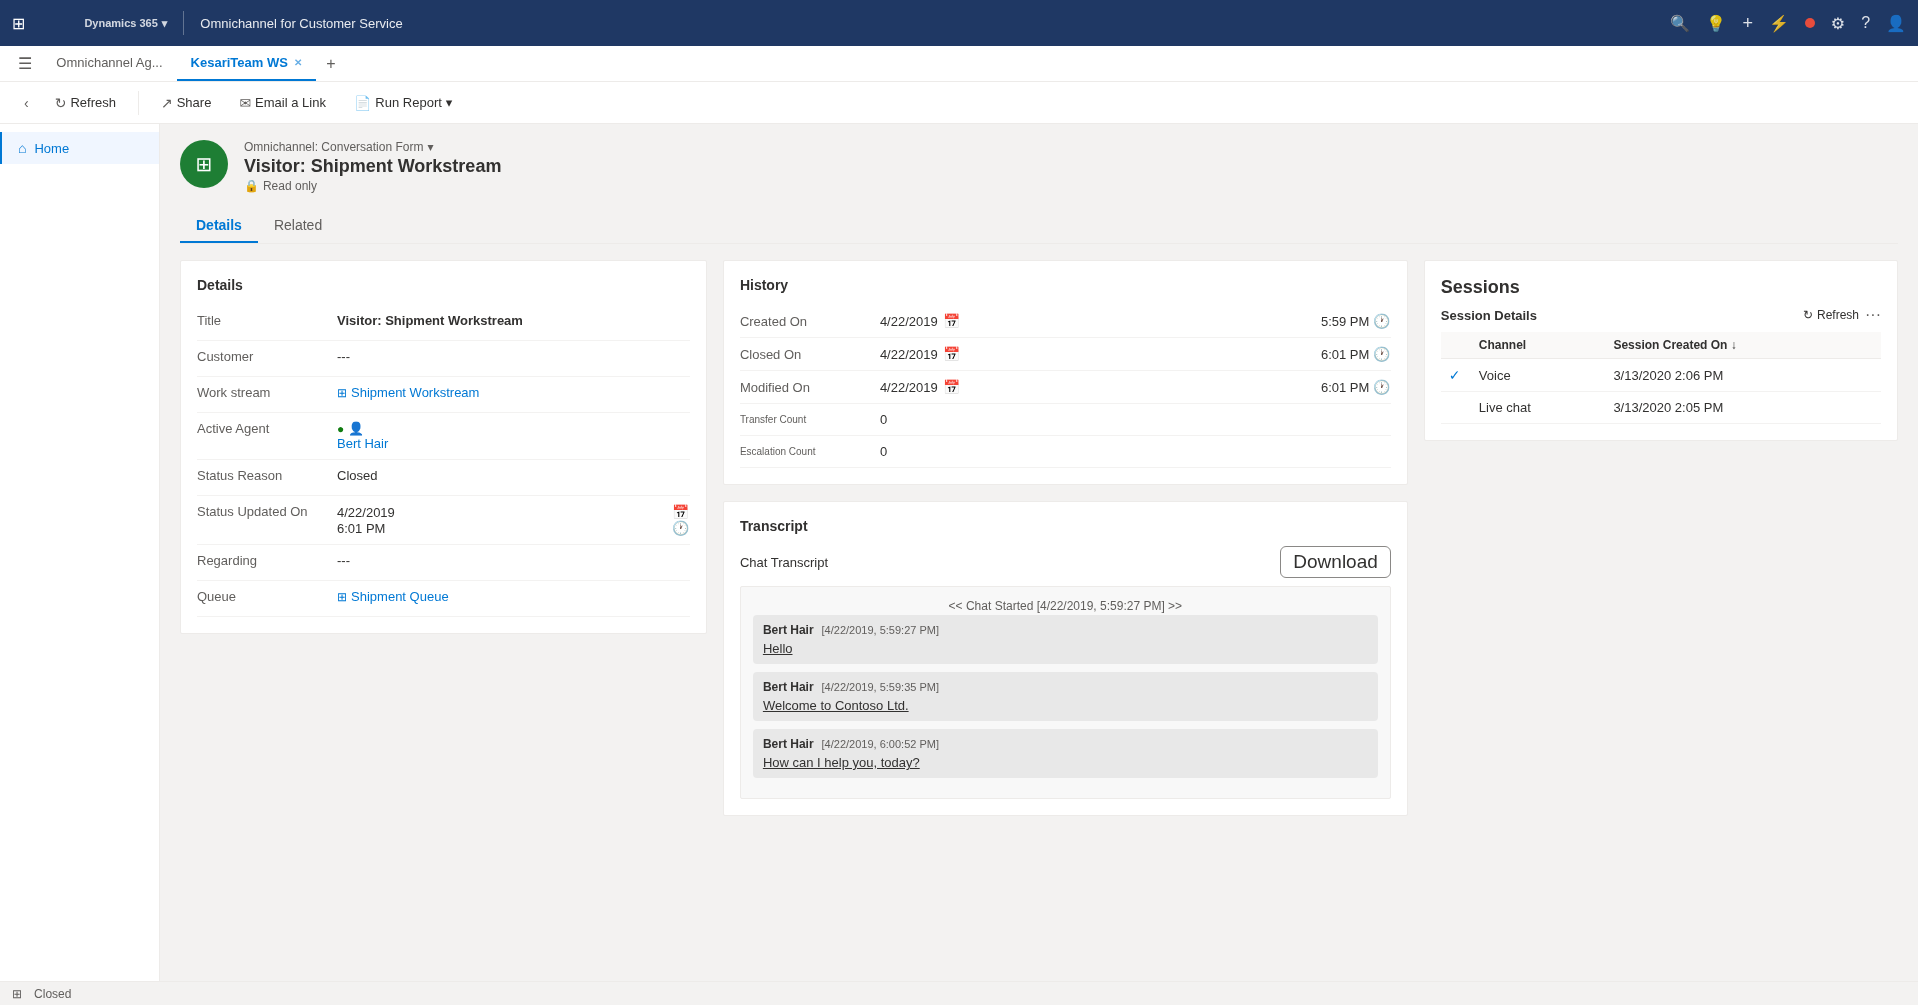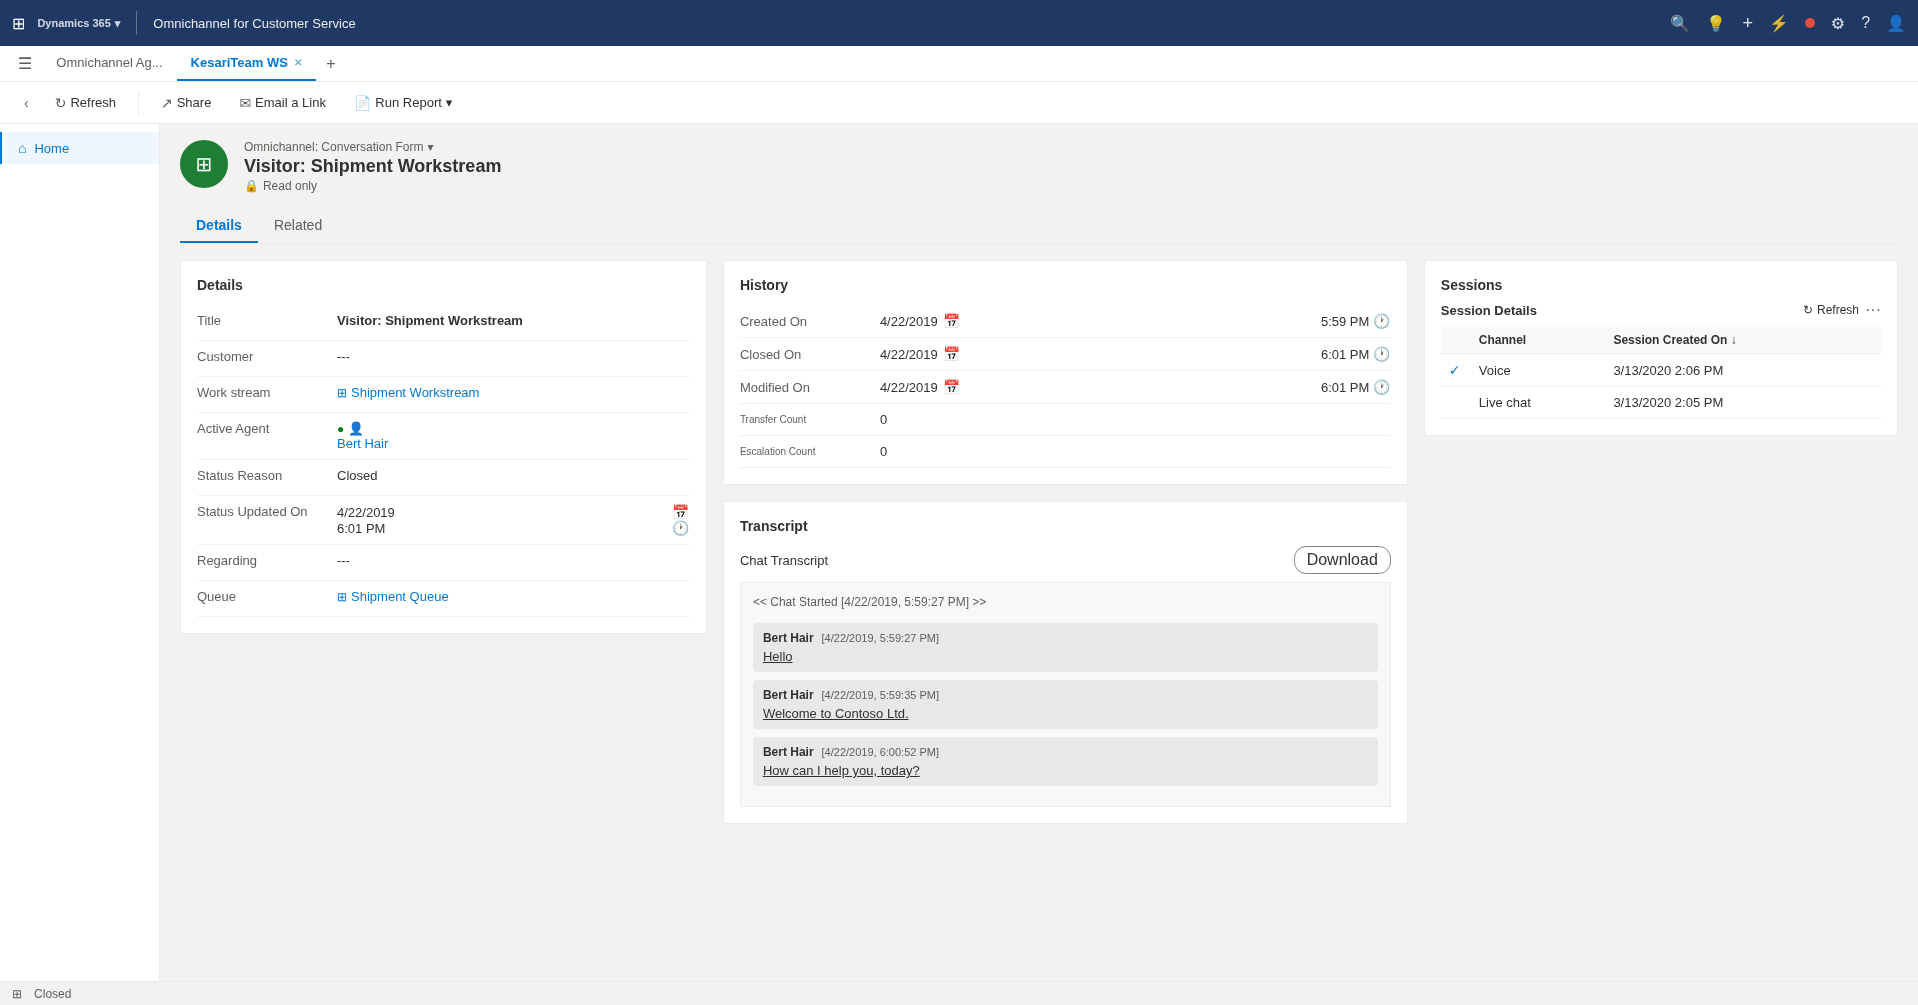--- a/index.html
+++ b/index.html
@@ -9,21 +9,21 @@
     .top-nav {
       background: #1f3864;
       height: 46px;
       display: flex;
       align-items: center;
       padding: 0 12px;
       gap: 8px;
       color: white;
     }
     .top-nav-grid-icon { font-size: 16px; cursor: pointer; margin-right: 4px; }
-    .top-nav-title { font-size: 15px; font-weight: 600; color: white; display: flex; align-items: center; gap: 4px; }
+    .top-nav-title { font-size: 15px; font-weight: 600; color: white; display: flex; align-items: center; gap: 4px; margin-left: 47px; }
     .top-nav-title span { font-size: 11px; opacity: 0.8; }
     .top-nav-separator { width: 1px; height: 24px; background: rgba(255,255,255,0.3); margin: 0 8px; }
     .top-nav-app { font-size: 13px; color: rgba(255,255,255,0.9); }
     .top-nav-right { margin-left: auto; display: flex; align-items: center; gap: 16px; color: rgba(255,255,255,0.85); font-size: 16px; }
     .top-nav-right .notif-dot { width: 10px; height: 10px; background: #e74c3c; border-radius: 50%; display: inline-block; }
 
     
     .tab-bar {
       background: #ffffff;
       height: 36px;
@@ -120,36 +120,36 @@
     .history-label { width: 140px; font-size: 13px; color: #605e5c; }
     .history-date { display: flex; align-items: center; gap: 6px; font-size: 13px; color: #323130; flex: 1; }
     .history-time { display: flex; align-items: center; gap: 4px; font-size: 13px; color: #323130; }
     .history-icon { font-size: 14px; color: #605e5c; }
 
     .count-row { display: flex; align-items: center; padding: 8px 0; border-bottom: 1px solid #f3f2f1; }
     .count-label { width: 140px; font-size: 10px; color: #605e5c; }
     .count-value { font-size: 13px; color: #323130; }
     .transcript-header { display: flex; align-items: center; justify-content: space-between; margin-bottom: 8px; }
     .download-btn {
-      padding: 4px 12px; font-size: 16px; cursor: pointer;
-      background: white; border: 1px solid #8a8886; border-radius: 12px; color: #323130;
+      padding: 4px 12px; font-size: 19px; cursor: pointer;
+      background: white; border: 1px solid #8a8886; border-radius: 6px; color: #323130;
     }
     .chat-transcript-area { background: #f8f8f8; border: 1px solid #edebe9; padding: 12px; border-radius: 2px; }
-    .chat-started { text-align: left; font-size: 12px; color: #605e5c; margin-bottom: 14px; }
+    .chat-started { text-align: center; font-size: 12px; color: #605e5c; margin-bottom: 2px; }
     .chat-bubble {
       background: #e8e8e8; border-radius: 4px; padding: 8px 10px; margin-bottom: 8px;
     }
     .chat-bubble-header { display: flex; align-items: center; gap: 8px; margin-bottom: 4px; }
     .chat-bubble-name { font-size: 12px; font-weight: 600; color: #323130; }
     .chat-bubble-time { font-size: 11px; color: #605e5c; }
     .chat-bubble-text { font-size: 13px; color: #323130; text-decoration: underline; }
 
     
     .sessions-header { display: flex; align-items: center; justify-content: space-between; margin-bottom: 8px; }
-    .sessions-header-left { font-size: 14px; font-weight: 600; color: #323130; }
+    .sessions-header-left { font-size: 18px; font-weight: 600; color: #323130; }
     .sessions-header-right { display: flex; align-items: center; gap: 6px; }
     .sessions-refresh-btn { display: flex; align-items: center; gap: 4px; font-size: 12px; cursor: pointer; color: #323130; border: none; background: none; }
     .sessions-more { font-size: 16px; cursor: pointer; color: #605e5c; }
 
     .sessions-table { width: 100%; border-collapse: collapse; }
     .sessions-table th {
       font-size: 12px; font-weight: 600; color: #323130; text-align: left;
       padding: 6px 8px; border-bottom: 1px solid #edebe9; background: #faf9f8;
     }
     .sessions-table td { font-size: 13px; padding: 8px 8px; border-bottom: 1px solid #f3f2f1; color: #323130; }

